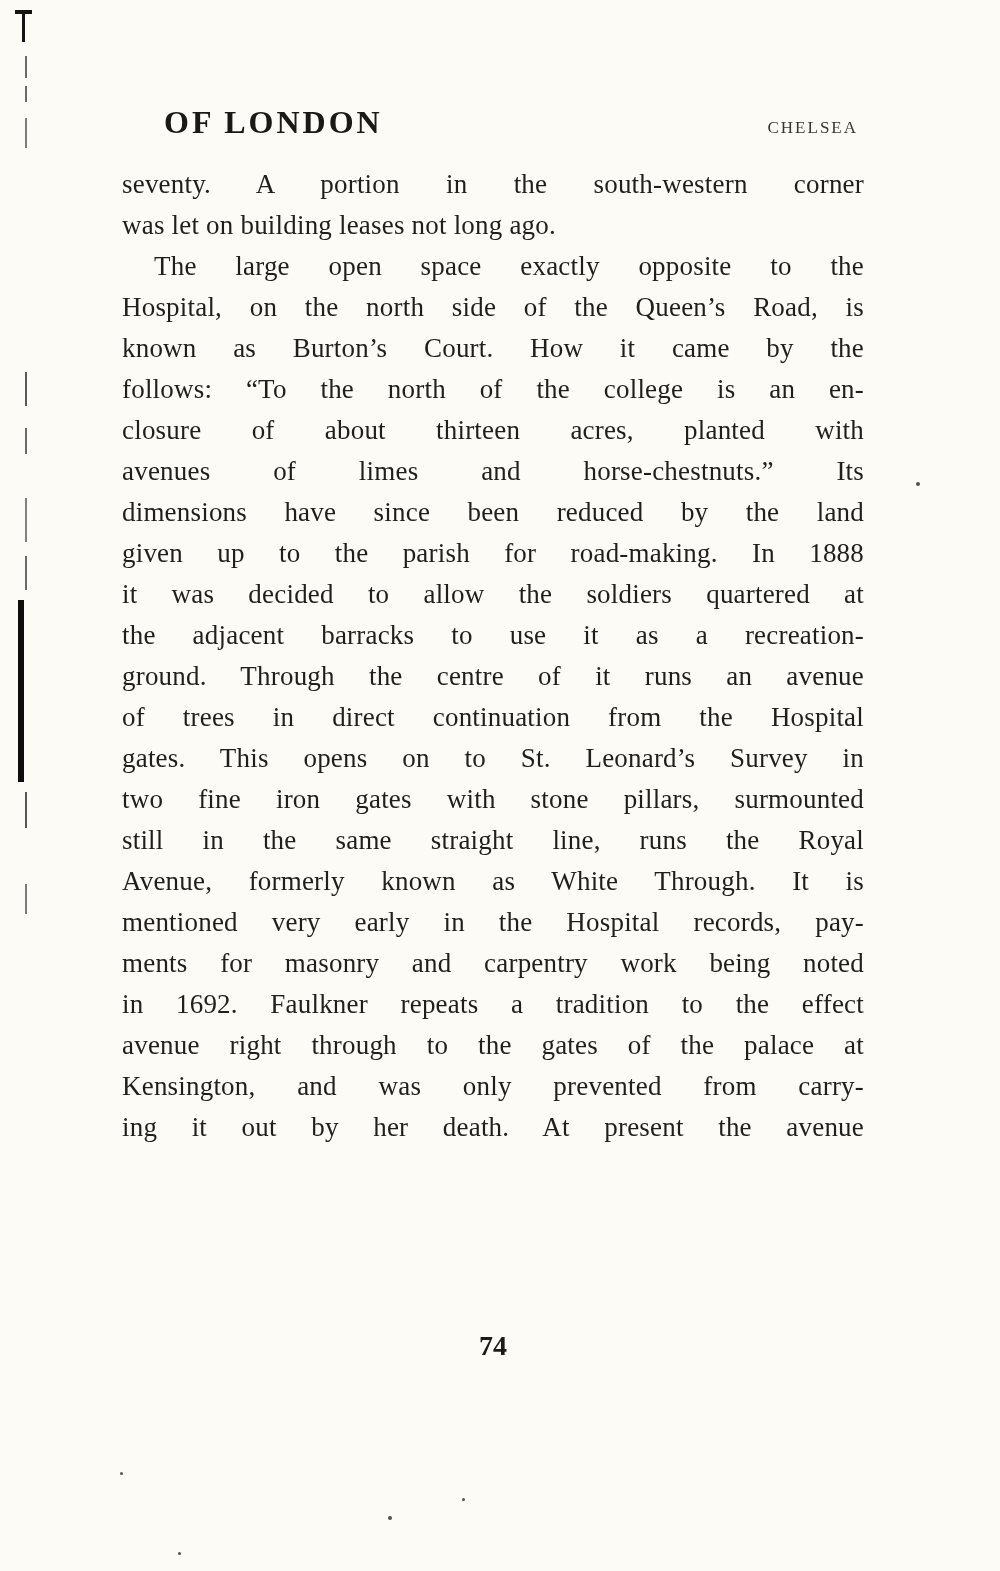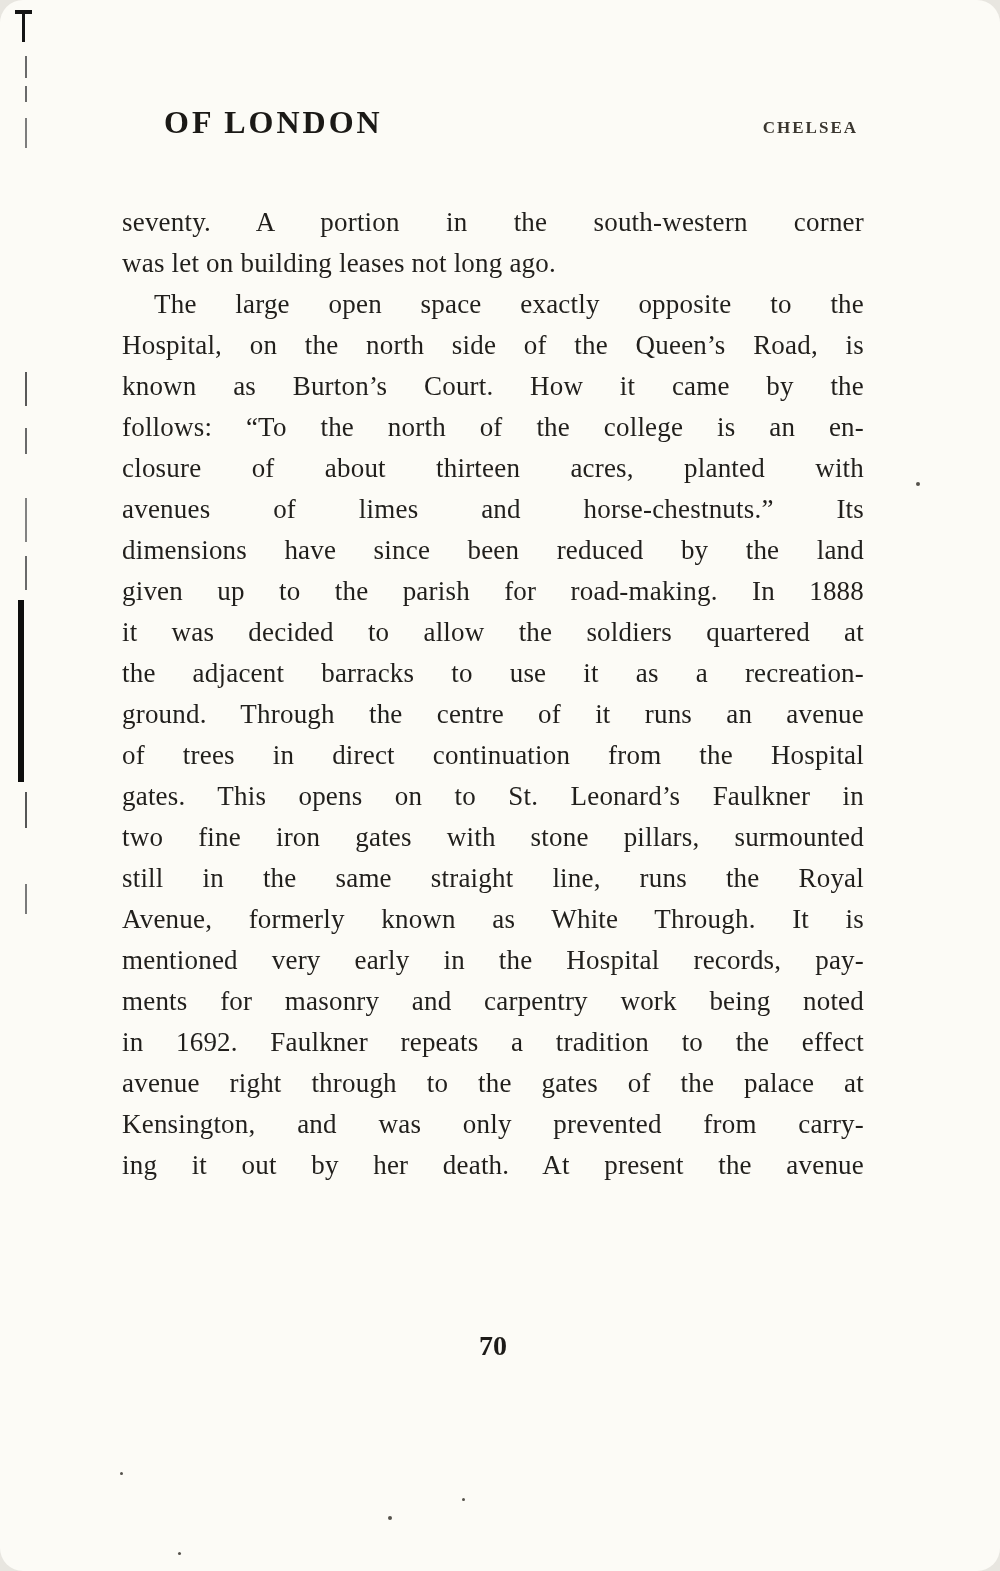--- a/index.html
+++ b/index.html
@@ -9,56 +9,54 @@
   }
   .page {
     position: relative;
     width: 1000px;
     height: 1571px;
     margin: 0 auto;
     background: #fcfbf6;
     color: #211f1c;
     font-family: "Liberation Serif", "DejaVu Serif", serif;
     overflow: hidden;
-    border-radius: 23px;
   }
   
   .header {
     position: absolute;
     top: 104px;
     left: 122px;
     width: 740px;
     display: flex;
     justify-content: space-between;
     align-items: baseline;
   }
   .header-left {
     padding-left: 42px;
     font-size: 32px;
     font-weight: bold;
     letter-spacing: 3px;
     color: #1b1916;
   }
   .header-right {
     font-size: 17px;
-    font-weight: bold;
+    font-weight: normal;
     letter-spacing: 2px;
     color: #3a362f;
     padding-right: 4px;
   }
   
   .body-text {
     position: absolute;
     top: 164px;
     left: 122px;
     width: 742px;
     font-size: 27px;
     line-height: 41px;
     letter-spacing: 0.2px;
-    margin-top: 38px;
   }
   .line {
     white-space: nowrap;
     text-align: left;
   }
   .line.j {
     white-space: normal;
     text-align: justify;
     text-align-last: justify;
   }
@@ -145,27 +143,27 @@
       <div class="line j">known as Burton’s Court. How it came by the</div>
       <div class="line j">follows: “To the north of the college is an en-</div>
       <div class="line j">closure of about thirteen acres, planted with</div>
       <div class="line j">avenues of limes and horse-chestnuts.” Its</div>
       <div class="line j">dimensions have since been reduced by the land</div>
       <div class="line j">given up to the parish for road-making. In 1888</div>
       <div class="line j">it was decided to allow the soldiers quartered at</div>
       <div class="line j">the adjacent barracks to use it as a recreation-</div>
       <div class="line j">ground. Through the centre of it runs an avenue</div>
       <div class="line j">of trees in direct continuation from the Hospital</div>
-      <div class="line j">gates. This opens on to St. Leonard’s Faulkner in</div>
+      <div class="line j">gates. This opens on to St. Leonard’s Survey in</div>
       <div class="line j">two fine iron gates with stone pillars, surmounted</div>
       <div class="line j">still in the same straight line, runs the Royal</div>
       <div class="line j">Avenue, formerly known as White Through. It is</div>
       <div class="line j">mentioned very early in the Hospital records, pay-</div>
       <div class="line j">ments for masonry and carpentry work being noted</div>
       <div class="line j">in 1692. Faulkner repeats a tradition to the effect</div>
       <div class="line j">avenue right through to the gates of the palace at</div>
       <div class="line j">Kensington, and was only prevented from carry-</div>
       <div class="line j">ing it out by her death. At present the avenue</div>
     </div>
 
-  <div class="page-number">70</div>
+  <div class="page-number">74</div>
 
 </div>
 
 </body></html>

